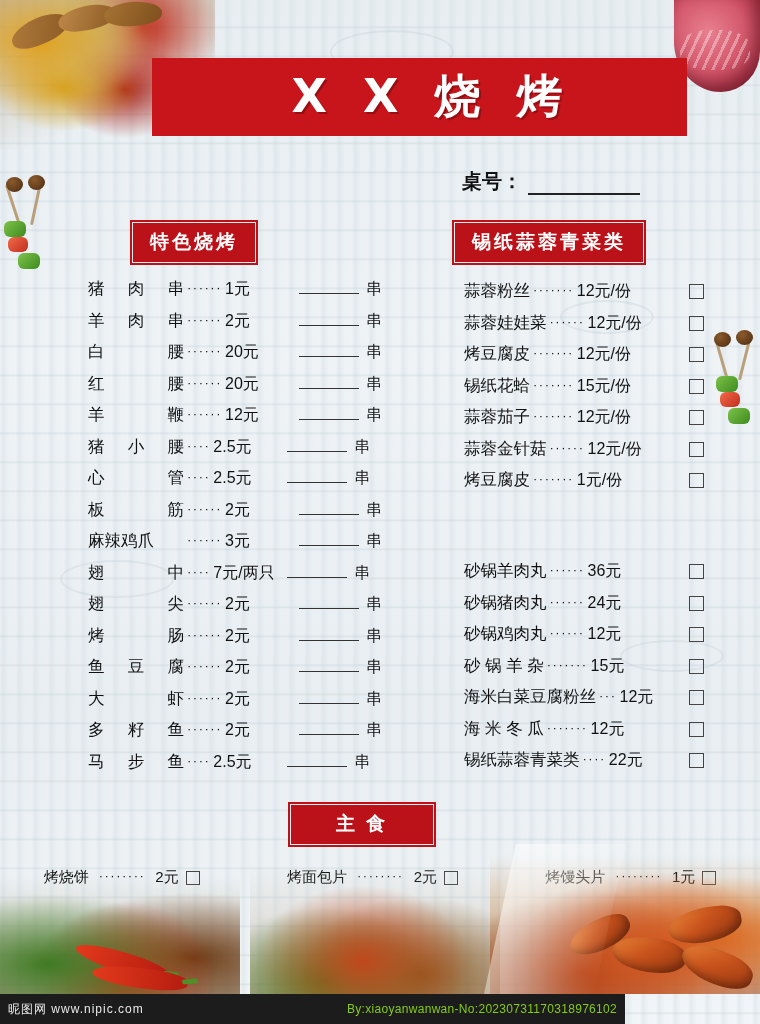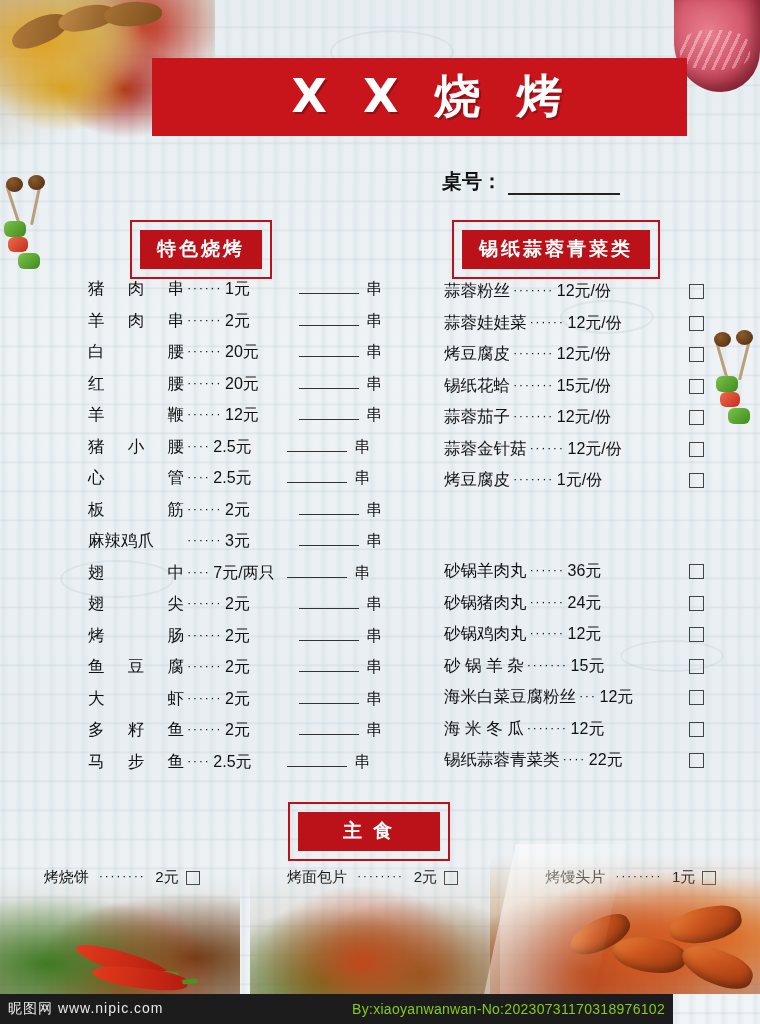--- a/index.html
+++ b/index.html
@@ -37,32 +37,32 @@
     background:#c8141b;
     display:flex;align-items:center;justify-content:center;padding-left:25px;
   }
   .title-bar .t{
     color:#fff;font-size:46px;font-weight:bold;letter-spacing:10px;
     text-shadow:2px 2px 0 rgba(0,0,0,.25);
     font-family:"DejaVu Sans","Liberation Sans",sans-serif;
   }
   
   .tableno{
-    position:absolute;left:442px;top:168px;
+    position:absolute;left:462px;top:168px;
     font-size:20px;font-weight:bold;color:#111;
     display:flex;align-items:flex-end;gap:6px;
   }
   .tableno .line{
     display:inline-block;width:112px;border-bottom:2px solid #222;height:18px;
   }
   
   .sec-head{
     position:absolute;
     border:2px solid #bb1219;
-    padding:8px;
+    padding:1px;
     background:transparent;
   }
   .sec-head .inner{
     border:1px solid #bb1219;
     background:#bb1219;
     color:#fff;
     font-size:19px;font-weight:bold;letter-spacing:3px;
     padding:5px 16px 6px;
     text-align:center;
     white-space:nowrap;
@@ -91,40 +91,40 @@
     position:relative;top:-2px;
   }
   .lprice{min-width:62px;text-align:left;font-size:16px;}
   .blank{
     display:inline-block;width:60px;border-bottom:1px solid #333;height:14px;
     margin:0 7px 0 12px;
   }
   .unit{font-size:16px;}
   
   .rrow{height:21px;}
-  .rname{font-size:16.5px;}
+  .rname{font-size:16.5px;margin-left:20px;}
   .rprice{font-size:16px;}
   .chk{
     position:absolute;
     width:13px;height:13px;border:1px solid #444;background:transparent;
   }
   
   .staple{
     position:absolute;top:868px;left:0;width:760px;
     display:flex;justify-content:space-around;
     font-size:15px;color:#111;
   }
   .staple .it{display:flex;align-items:center;gap:7px;white-space:nowrap;}
   .staple .bx{width:12px;height:12px;border:1px solid #444;display:inline-block;}
   
   .footer{
-    position:absolute;left:0;bottom:0;width:673px;height:30px;
+    position:absolute;left:0;bottom:0;width:625px;height:30px;
     background:#1c1c1c;color:#dcdcdc;
     display:flex;align-items:center;justify-content:space-between;
-    font-size:14px;padding:0 8px;box-sizing:border-box;
+    font-size:12px;padding:0 8px;box-sizing:border-box;
   }
   .footer .left{letter-spacing:1px;color:#e8e8e8;}
   .footer .right{letter-spacing:.3px;color:#84cc16;}
   
   .deco{position:absolute;pointer-events:none;}
   
   .spoon{position:absolute;border-radius:50% 50% 45% 45%;}
   
   .meat{
     position:absolute;right:0;top:0;width:86px;height:92px;

